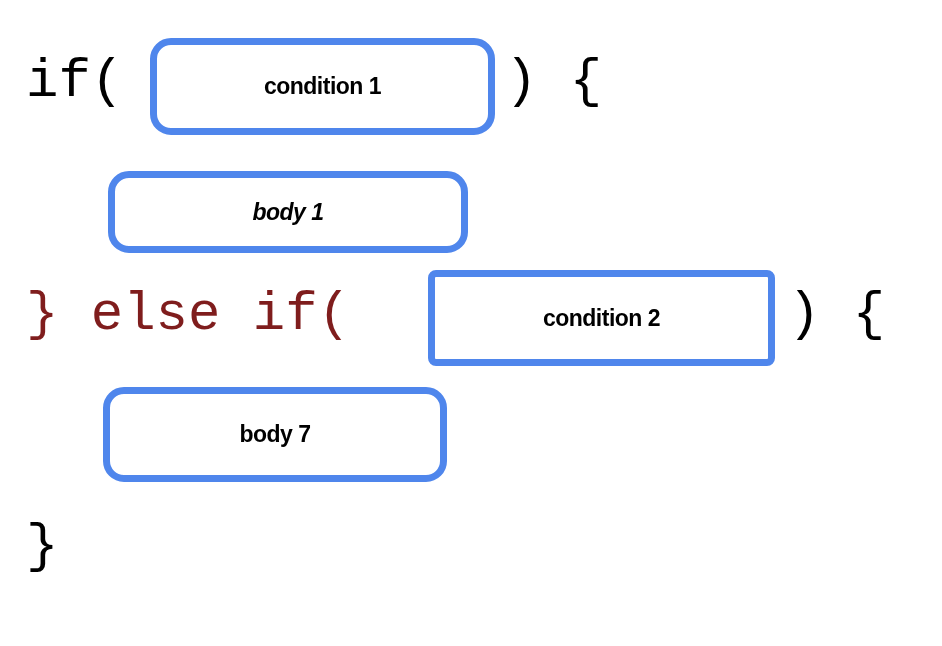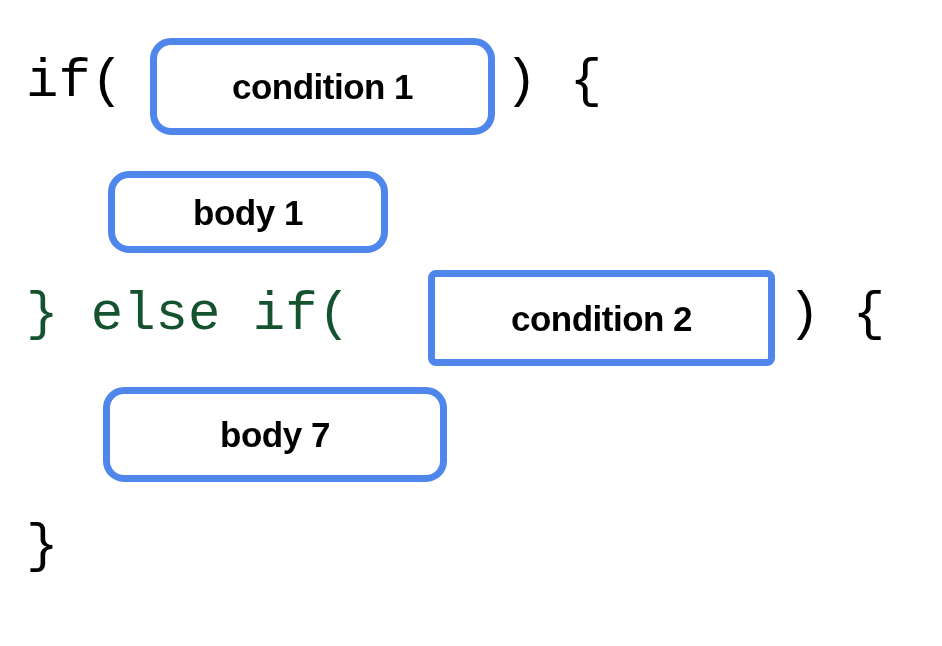--- a/index.html
+++ b/index.html
@@ -43,34 +43,34 @@
     border-width: 7px;
     border-radius: 21px;
     display: flex;
     align-items: center;
     justify-content: center;
   }
 
   .slot-label {
     font-family: "Liberation Sans", "DejaVu Sans", sans-serif;
     font-weight: bold;
-    font-size: 35px;
+    font-size: 23px;
     line-height: 1;
     color: #000000;
     letter-spacing: -0.5px;
     white-space: nowrap;
   }
 
   
   #code-if        { left: 26px;  top: 55px;  }
   #code-if-close  { left: 505px; top: 55px;  }
 
   #slot-condition-1 { left: 150px; top: 38px;  width: 345px; height: 97px; }
 
-  #slot-body-1      { left: 108px; top: 171px; width: 280px; height: 82px; }
+  #slot-body-1      { left: 108px; top: 171px; width: 360px; height: 82px; font-style: italic; }
 
   #code-else      { left: 26px;  top: 288px; }
   #code-else-close{ left: 788px; top: 288px; }
 
   #slot-condition-2 { left: 428px; top: 270px; width: 347px; height: 96px; }
 
   #slot-body-2      { left: 103px; top: 387px; width: 344px; height: 95px; }
 
   #code-end       { left: 26px;  top: 520px; }
 </style>
@@ -84,21 +84,21 @@
   <div class="slot" id="slot-condition-1" style="border-color: rgb(79, 134, 236); background: rgb(255, 255, 255); border-width: 7px; border-radius: 21px;">
     <span class="slot-label" style="color: rgb(0, 0, 0);">condition 1</span>
   </div>
 
   <div class="code" id="code-if-close" style="color: rgb(0, 0, 0);">) {</div>
 
   <div class="slot" id="slot-body-1" style="border-color: rgb(79, 134, 236); background: rgb(255, 255, 255); border-width: 7px; border-radius: 21px;">
     <span class="slot-label" style="color: rgb(0, 0, 0);">body 1</span>
   </div>
 
-  <div class="code" id="code-else" style="color: #14532d;">} else if(</div>
+  <div class="code" id="code-else" style="color: #7f1d1d;">} else if(</div>
 
   <div class="slot" id="slot-condition-2" style="border-color: rgb(79, 134, 236); background: rgb(255, 255, 255); border-width: 7px; border-radius: 8px;">
     <span class="slot-label" style="color: rgb(0, 0, 0);">condition 2</span>
   </div>
 
   <div class="code" id="code-else-close" style="color: rgb(0, 0, 0);">) {</div>
 
   <div class="slot" id="slot-body-2" style="border-color: rgb(79, 134, 236); background: rgb(255, 255, 255); border-width: 7px; border-radius: 21px;">
     <span class="slot-label" style="color: rgb(0, 0, 0);">body 7</span>
   </div>

